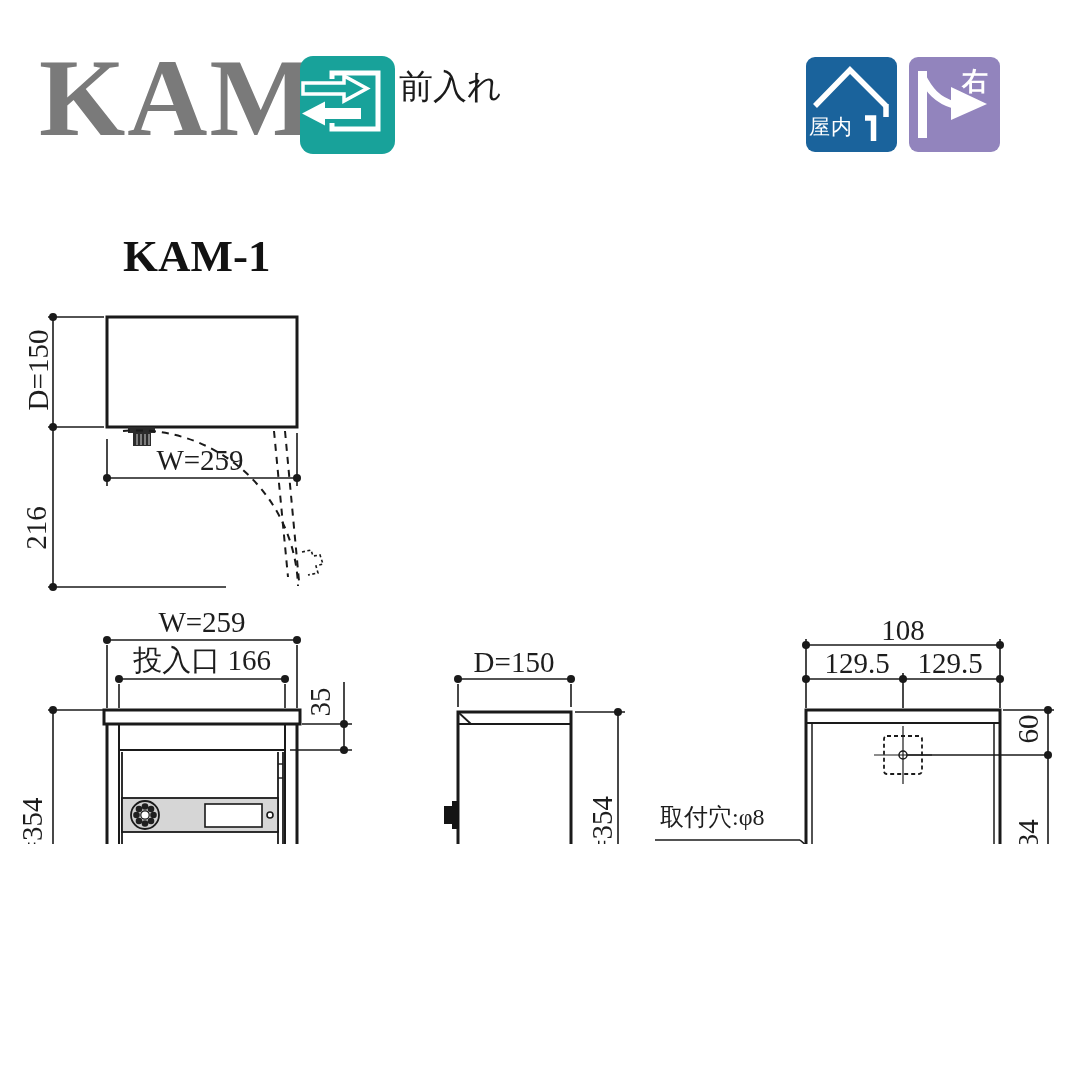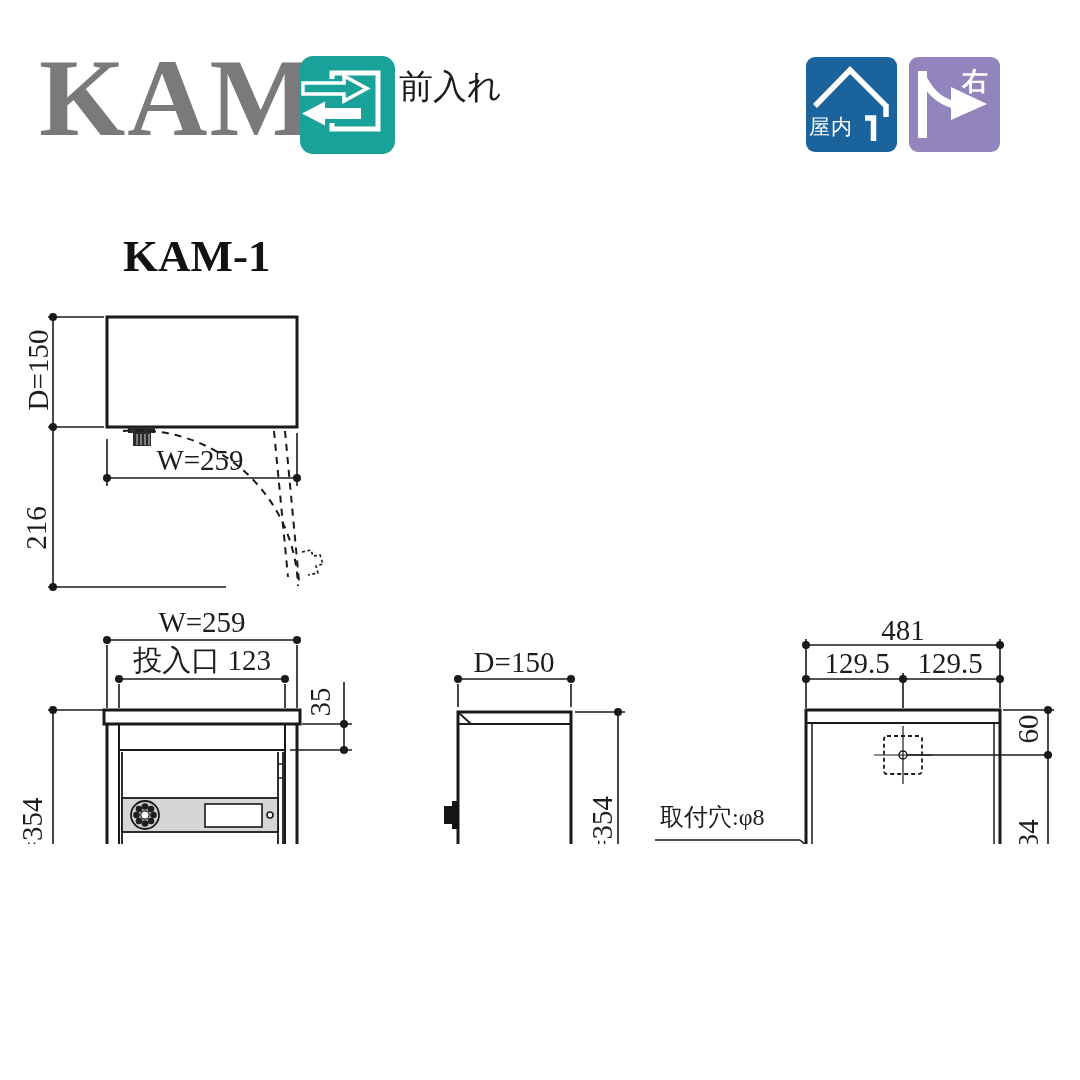--- a/index.html
+++ b/index.html
@@ -248,28 +248,28 @@
           <circle cx="1048" cy="977" r="4"></circle>
       </g>
     </g>
   </svg>
 
   <div class="dim rot" style="left:38px;top:370px">D=150</div>
   <div class="dim rot" style="left:36px;top:528px">216</div>
   <div class="dim" style="left:200px;top:460px">W=259</div>
 
   <div class="dim" style="left:202px;top:622px">W=259</div>
-  <div class="dim" style="left:202px;top:660px">投入口 123</div>
+  <div class="dim" style="left:202px;top:660px">投入口 166</div>
   <div class="dim rot" style="left:320px;top:702px">35</div>
   <div class="dim rot" style="left:32px;top:838px">H=354</div>
 
   <div class="dim" style="left:514px;top:662px">D=150</div>
   <div class="dim rot" style="left:602px;top:840px">H =354</div>
 
-  <div class="dim" style="left:903px;top:630px">481</div>
+  <div class="dim" style="left:903px;top:630px">108</div>
   <div class="dim" style="left:857px;top:663px">129.5</div>
   <div class="dim" style="left:950px;top:663px">129.5</div>
   <div class="dim rot" style="left:1028px;top:729px">60</div>
   <div class="dim rot" style="left:1028px;top:841px">234</div>
   <div class="dim rot" style="left:1028px;top:947px">60</div>
   <div class="dim tl" style="left:660px;top:805px">取付穴:φ8</div>
 
 </div>
 
 </body></html>

